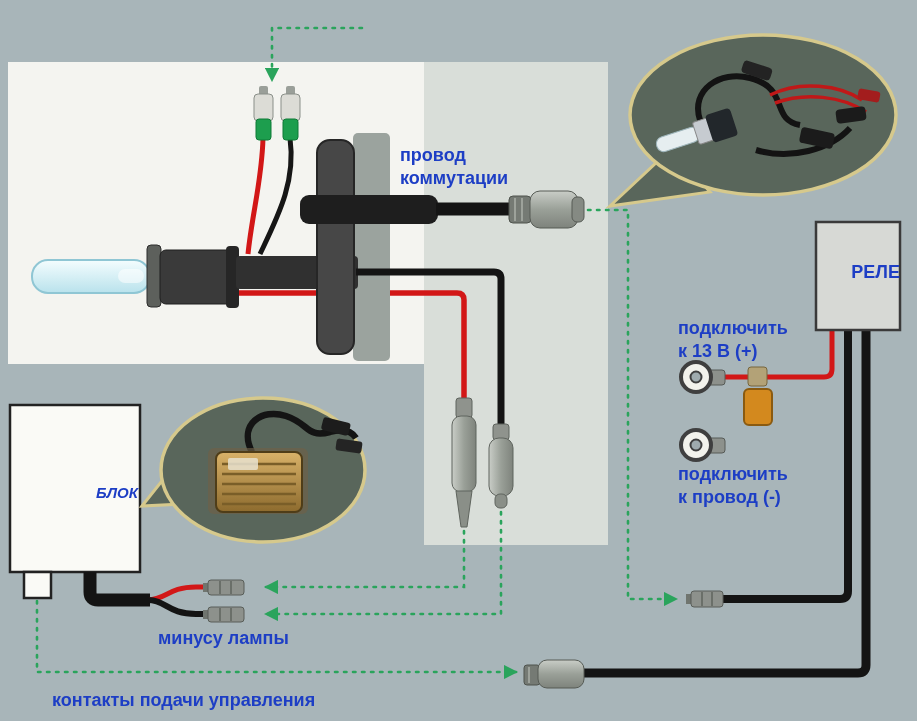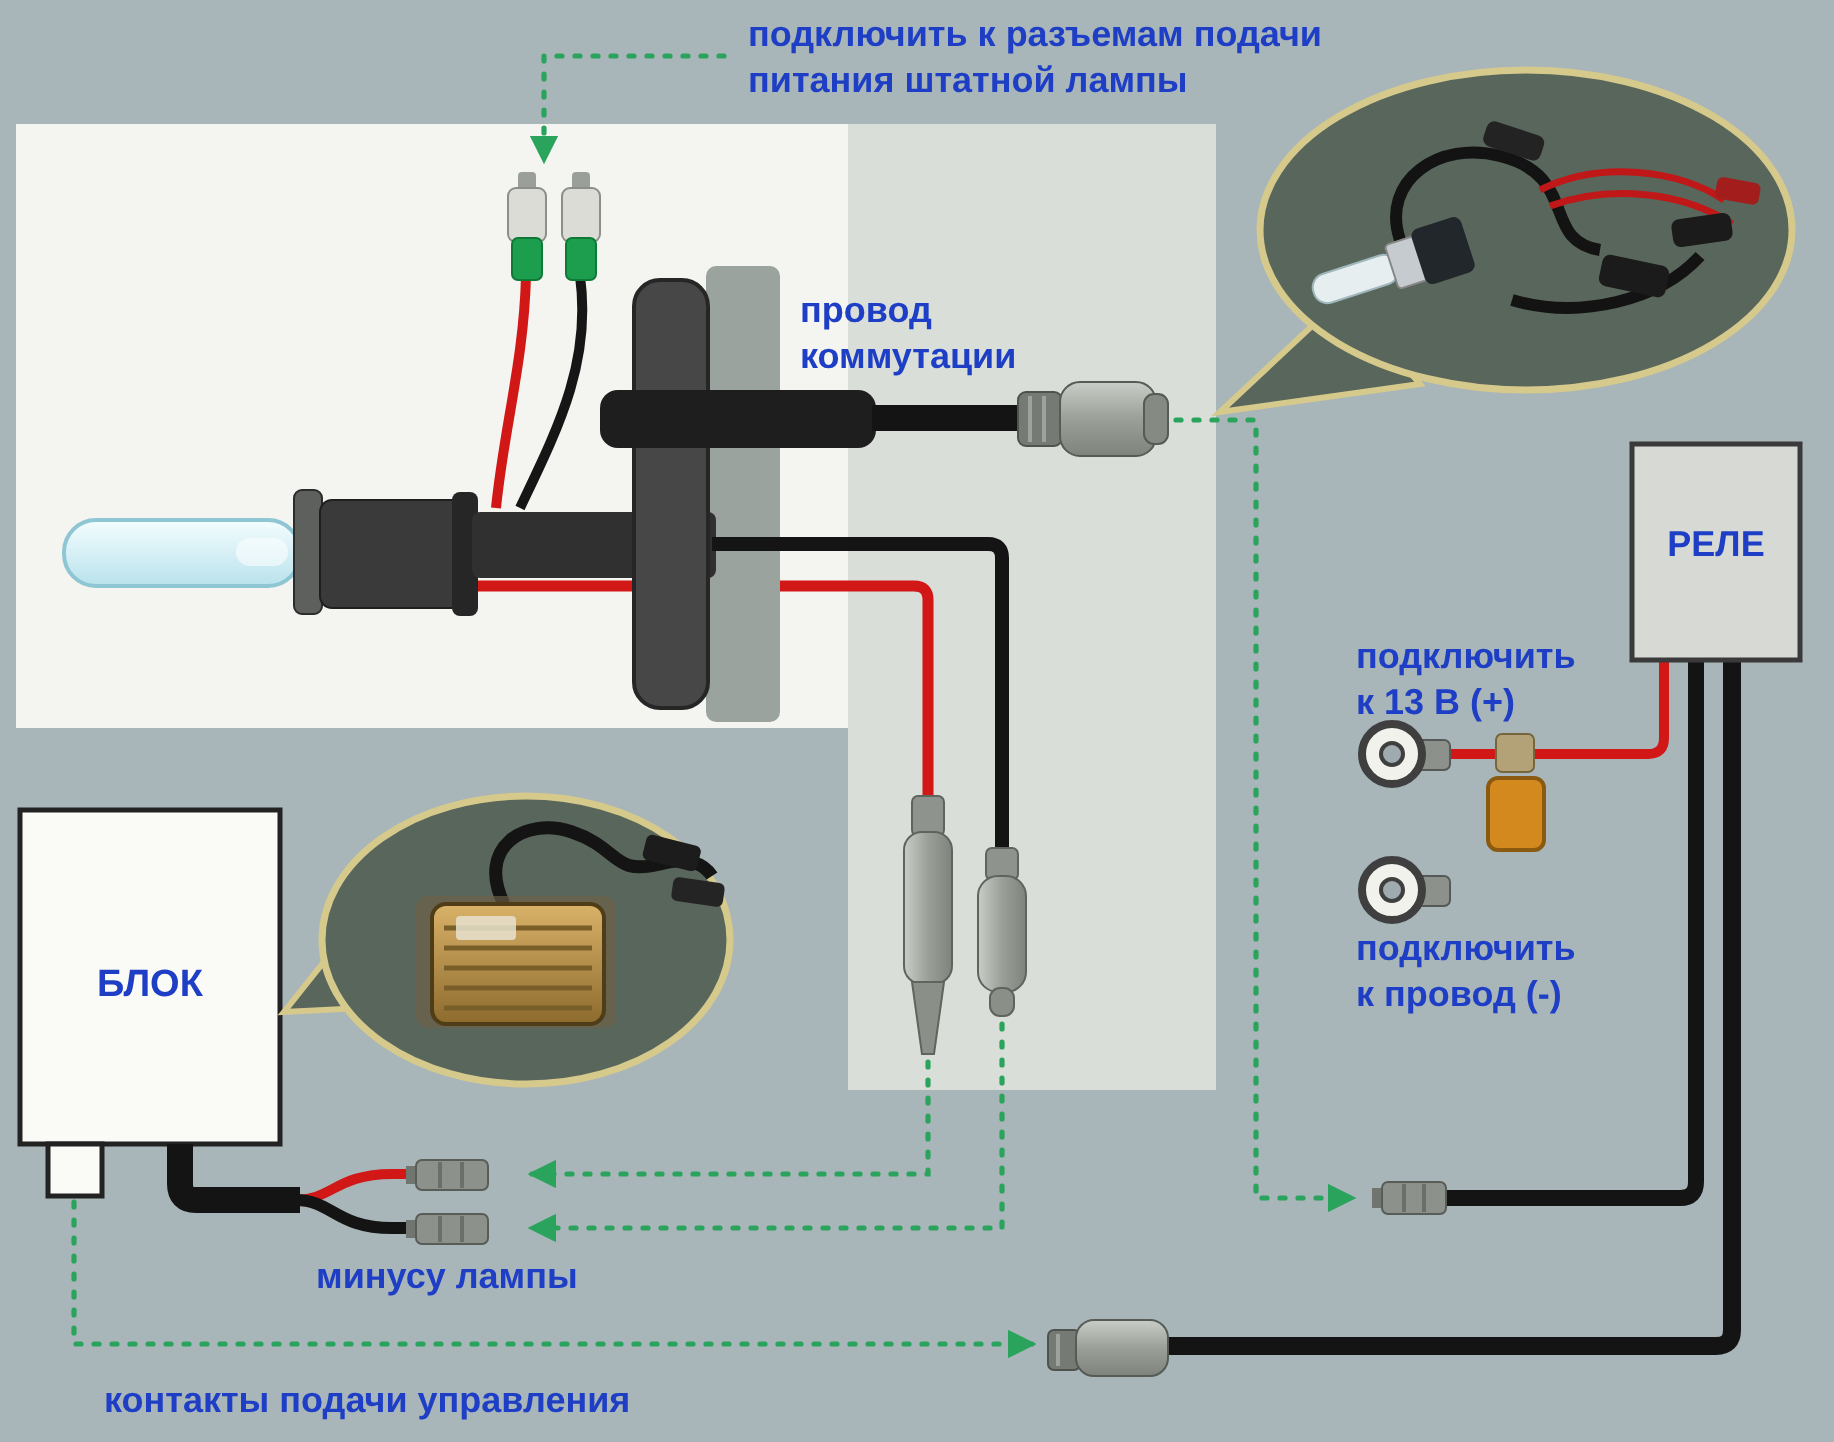--- a/index.html
+++ b/index.html
@@ -7,21 +7,21 @@
   body { font-family:"Liberation Sans", sans-serif; }
   .stage {
     position:relative; width:917px; height:721px;
     background:#a8b5b9; overflow:hidden;
   }
   .diagram { position:absolute; left:0; top:0; }
   .lbl {
     position:absolute; color:#1d3ec5; font-weight:bold;
     font-size:18px; line-height:23px; white-space:nowrap;
   }
-  .lbl-center { text-align:center; }
+  .lbl-center { text-align:right; }
 </style>
 </head>
 <body>
 
 <div class="stage">
 
   <svg class="diagram" width="917" height="721" viewBox="0 0 917 721">
     <defs>
       <marker id="ar" viewBox="0 0 10 10" refX="8.5" refY="5" markerWidth="5.5" markerHeight="5.5" orient="auto-start-reverse">
         <path d="M0,0 L10,5 L0,10 z" fill="#2aa45c"></path>
@@ -207,43 +207,39 @@
 
     <g stroke="#2aa45c" stroke-width="2.6" fill="none" stroke-dasharray="2.5 6.5" stroke-linecap="round">
       <path d="M 362 28 H 272 V 80" marker-end="url(#ar)"></path>
       <path d="M 588 210 H 628 V 599 H 676" marker-end="url(#ar)"></path>
       <path d="M 464 531 V 587 H 266" marker-end="url(#ar)"></path>
       <path d="M 501 512 V 614 H 266" marker-end="url(#ar)"></path>
       <path d="M 37 601 V 672 H 516" marker-end="url(#ar)"></path>
     </g>
   </svg>
 
-  <div class="lbl" style="left:374px; top:6px;">
-    <div>подключить к разъемам подачи</div>
-    <div>питания штатной лампы</div>
-  </div>
 
   <div class="lbl" style="left:400px; top:144px;">
     <div>провод</div>
     <div>коммутации</div>
   </div>
 
   <div class="lbl lbl-center" style="left:816px; top:261px; width:84px;">РЕЛЕ</div>
 
   <div class="lbl" style="left:678px; top:317px;">
     <div>подключить</div>
     <div>к 13 В (+)</div>
   </div>
 
   <div class="lbl" style="left:678px; top:463px;">
     <div>подключить</div>
     <div>к провод (-)</div>
   </div>
 
-  <div class="lbl lbl-center" style="left:12px; top:480px; width:126px; font-size:19px; line-height:25px;">
+  <div class="lbl lbl-center" style="left:12px; top:480px; width:126px; font-size:15px; line-height:25px;font-style:italic;">
     <div>БЛОК</div>
   </div>
 
   <div class="lbl" style="left:158px; top:627px;">минусу лампы</div>
 
   <div class="lbl" style="left:52px; top:689px;">контакты подачи управления</div>
 
 </div>
 
 </body></html>

